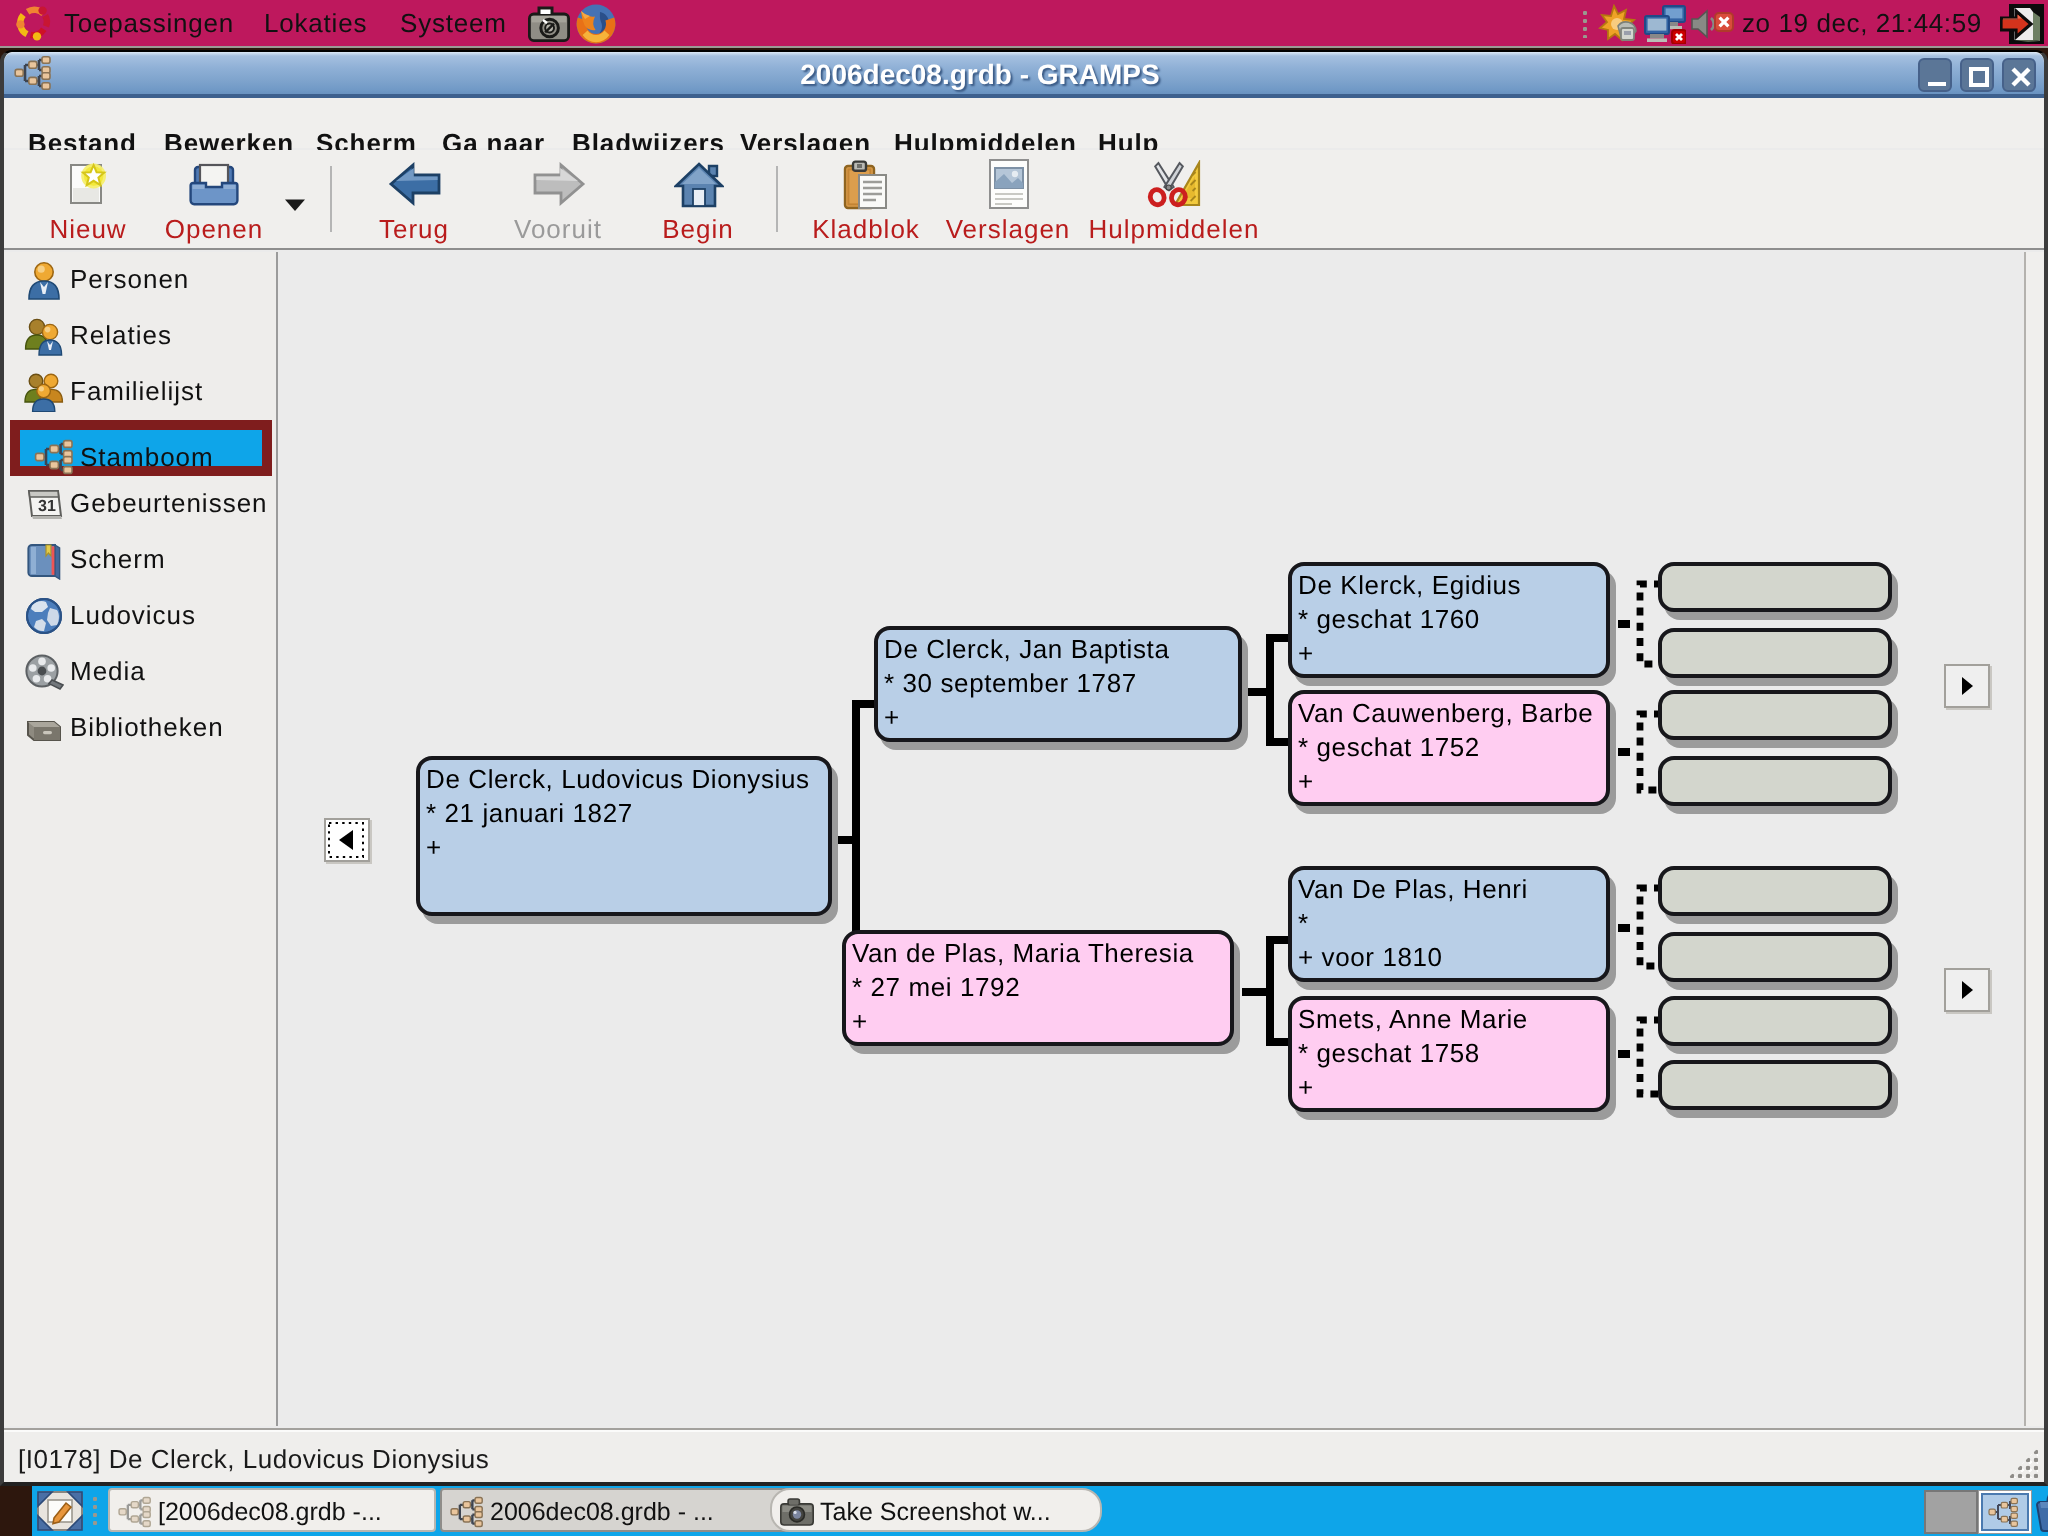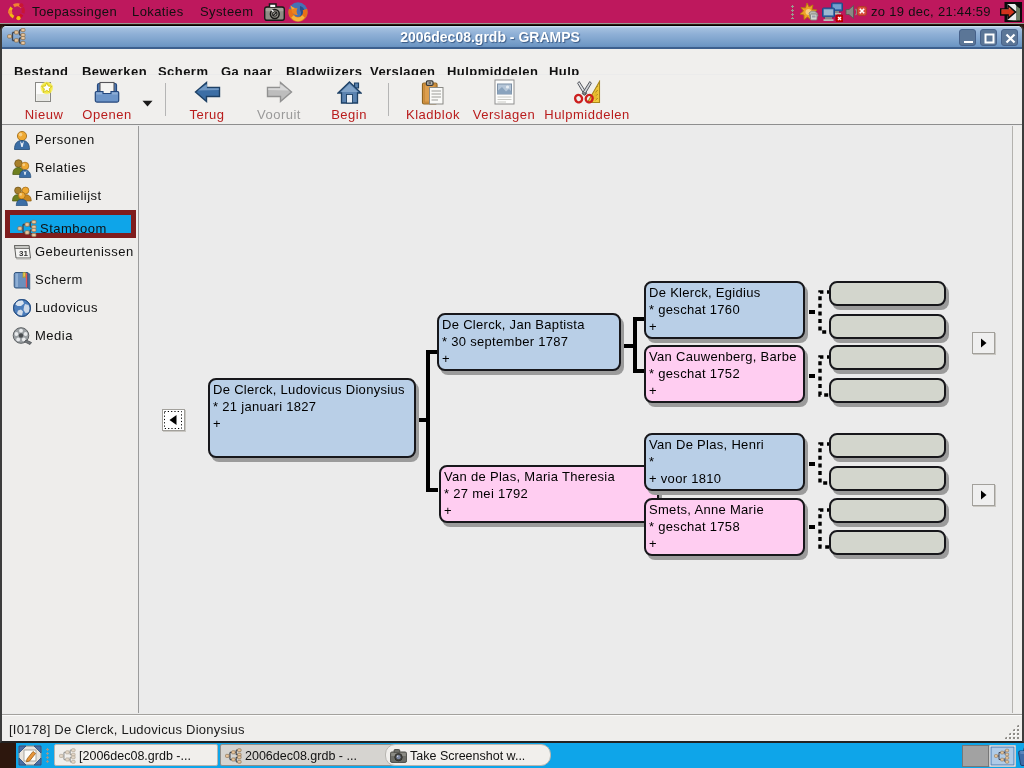--- a/index.html
+++ b/index.html
@@ -328,20 +328,29 @@
               <circle cx="9" cy="4.7" r="1.9"></circle>
               <circle cx="4.4" cy="8" r="1.9"></circle>
               <circle cx="6.2" cy="13.4" r="1.9"></circle>
               <circle cx="11.8" cy="13.4" r="1.9"></circle>
               <circle cx="13.6" cy="8" r="1.9"></circle>
             </g>
             <path d="M14 14 L19.5 16.5 L18 18.5 L12.5 15.8 Z" fill="#73787c" stroke="#4a4e51" stroke-width="0.8"></path>
           </svg></span>
         <span class="slabel">Media</span>
       </div>
+  <div class="srow" style="top:224px;">
+        <span class="sicon" id="si-9"><svg width="20" height="20" viewBox="0 0 20 20">
+    <path d="M2 7 L15 7 L18 9.5 L18 16 L5 16 L2 13.5 Z" fill="#8e8a80" stroke="#57544c" stroke-width="1"></path>
+            <path d="M2 7 L15 7 L18 9.5 L5 9.5 Z" fill="#aaa69c"></path>
+            <path d="M5 9.5 L18 9.5 L18 16 L5 16 Z" fill="#7a766c"></path>
+            <rect x="9.5" y="11.5" width="4.5" height="1.6" rx="0.8" fill="#c9c5bb"></rect>
+          </svg></span>
+        <span class="slabel">Bibliotheken</span>
+      </div>
  </div>
  <div id="canvas">
 
   <div class="ln" style="left:276px;top:292px;width:12px;height:4px;"></div>
   <div class="ln" style="left:286px;top:224px;width:4px;height:142px;"></div>
   <div class="ln" style="left:288px;top:224px;width:10px;height:4px;"></div>
   <div class="ln" style="left:288px;top:362px;width:10px;height:4px;"></div>
 
   <div class="ln" style="left:481px;top:218px;width:14px;height:4px;"></div>
   <div class="ln" style="left:493px;top:191px;width:4px;height:56px;"></div>
@@ -359,21 +368,21 @@
   <div class="ln" style="left:669px;top:399px;width:6px;height:4px;"></div>
   <svg width="882" height="587" style="position:absolute;left:0;top:0;" fill="none" stroke="#000" stroke-width="3.4" stroke-dasharray="4 3.6">
     <path d="M691 166 L680 166 L680 206 L691 206"></path>
     <path d="M691 231 L680 231 L680 269 L691 269"></path>
     <path d="M691 318 L680 318 L680 357 L691 357"></path>
     <path d="M691 384 L680 384 L680 421 L691 421"></path>
   </svg>
 
   <div class="pbox male" style="left:68px;top:252px;width:208px;height:80px;">De Clerck, Ludovicus Dionysius<br>* 21 januari 1827<br>+</div>
   <div class="pbox male" style="left:297px;top:187px;width:184px;height:58px;">De Clerck, Jan Baptista<br>* 30 september 1787<br>+</div>
-  <div class="pbox female" style="left:299px;top:339px;width:220px;height:58px;">Van de Plas, Maria Theresia<br>* 27 mei 1792<br>+</div>
+  <div class="pbox female" style="left:281px;top:339px;width:196px;height:58px;">Van de Plas, Maria Theresia<br>* 27 mei 1792<br>+</div>
   <div class="pbox male" style="left:504px;top:155px;width:161px;height:58px;">De Klerck, Egidius<br>* geschat 1760<br>+</div>
   <div class="pbox female" style="left:504px;top:219px;width:161px;height:58px;">Van Cauwenberg, Barbe<br>* geschat 1752<br>+</div>
   <div class="pbox male" style="left:504px;top:307px;width:161px;height:58px;">Van De Plas, Henri<br>*<br>+ voor 1810</div>
   <div class="pbox female" style="left:504px;top:372px;width:161px;height:58px;">Smets, Anne Marie<br>* geschat 1758<br>+</div>
 
   <div class="gbox" style="left:689px;top:155px;"></div>
   <div class="gbox" style="left:689px;top:188px;"></div>
   <div class="gbox" style="left:689px;top:219px;"></div>
   <div class="gbox" style="left:689px;top:252px;"></div>
   <div class="gbox" style="left:689px;top:307px;"></div>

